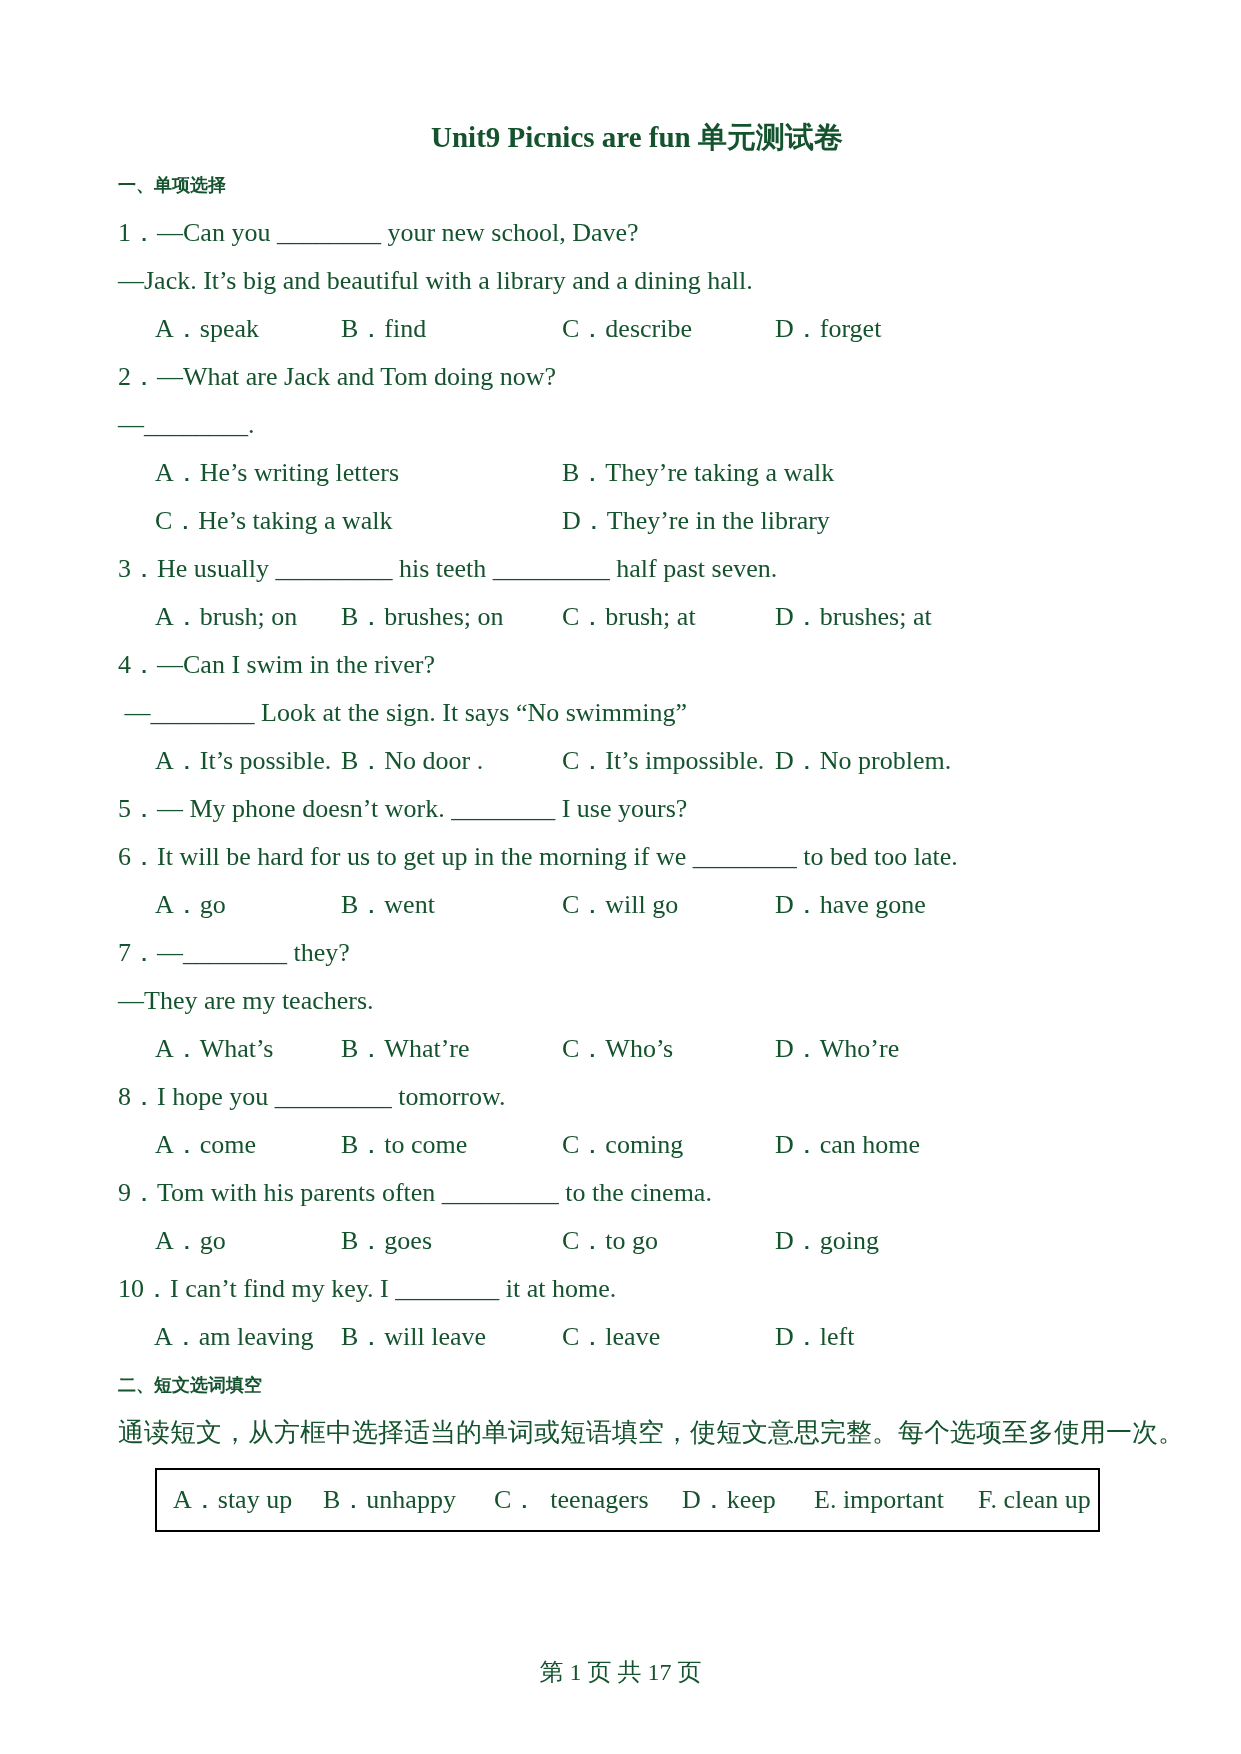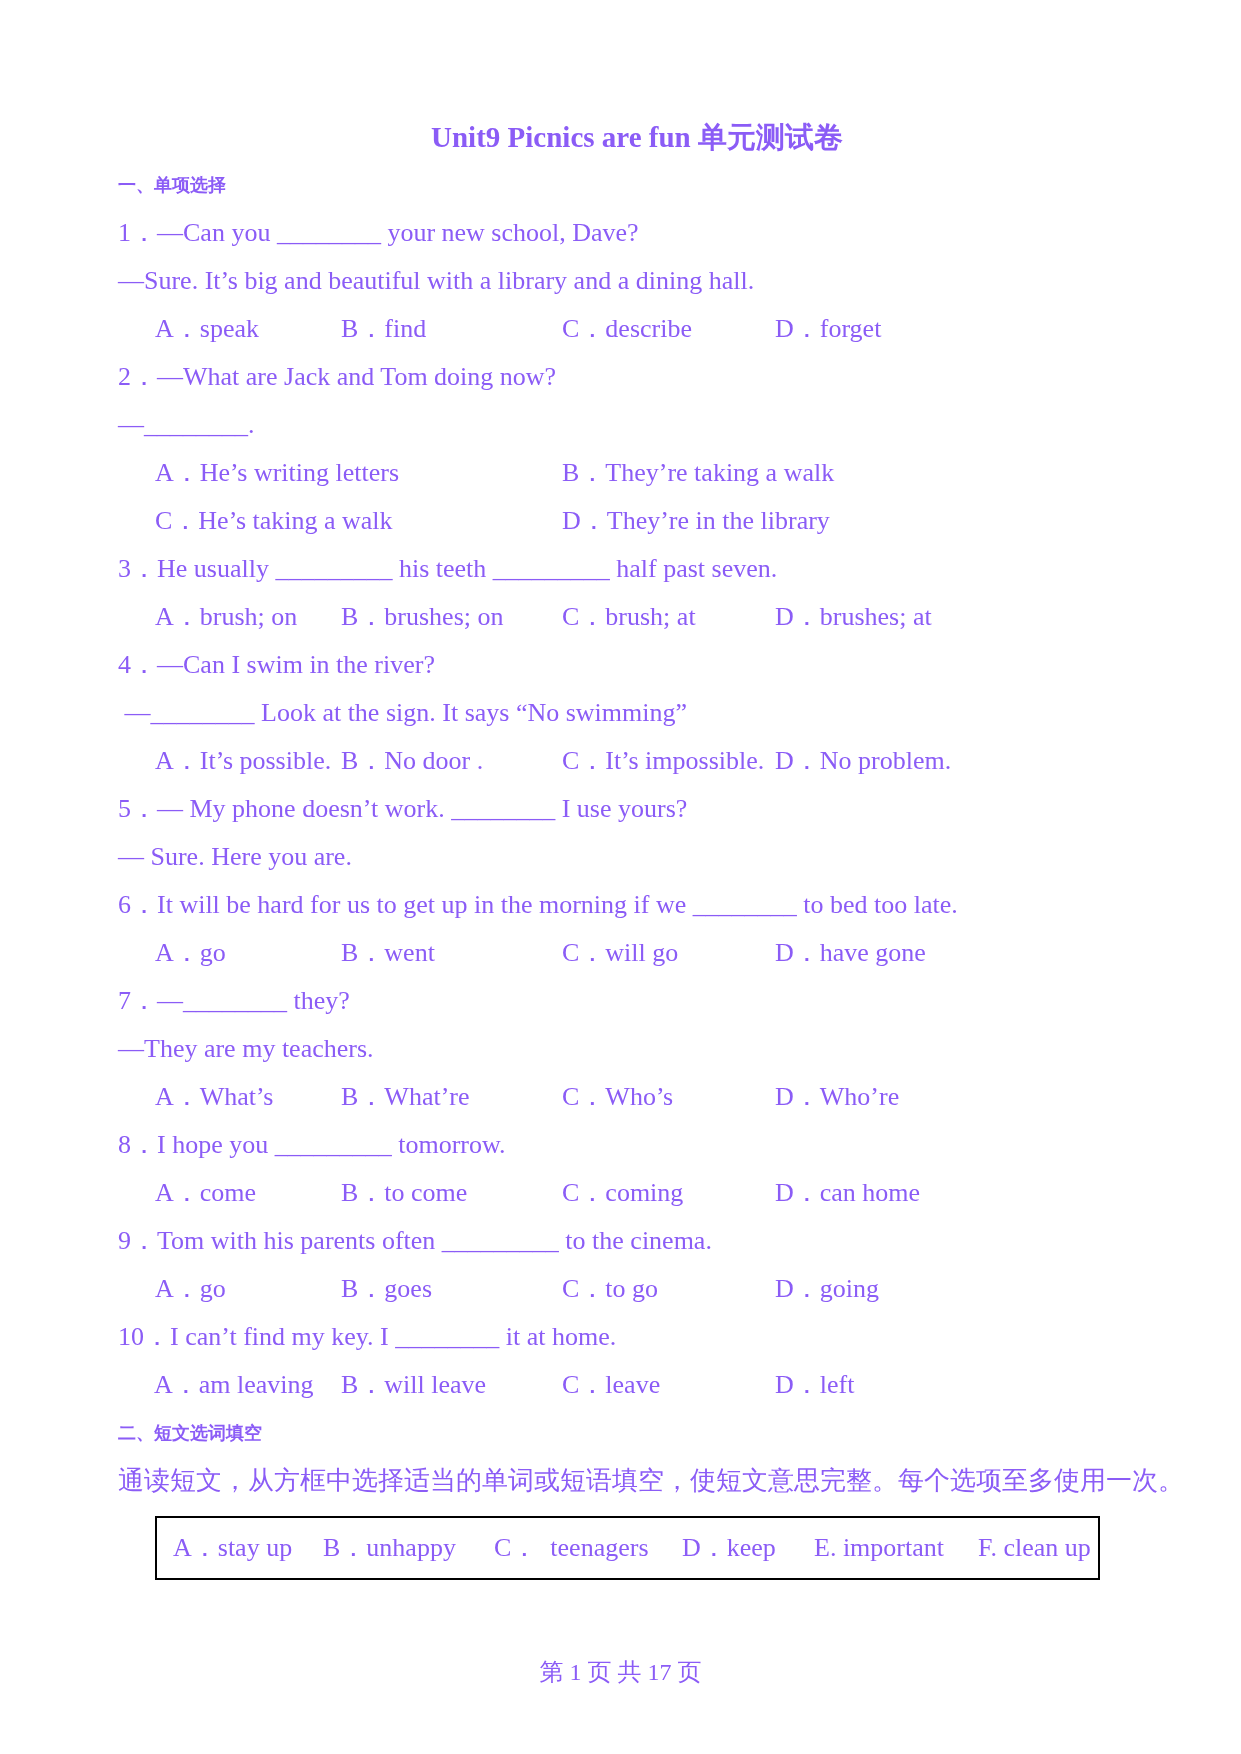--- a/index.html
+++ b/index.html
@@ -2,21 +2,21 @@
 <html><head>
 <meta charset="utf-8">
 <style>
   html, body { margin: 0; padding: 0; background: #888; }
   .page {
     position: relative;
     width: 1241px;
     height: 1754px;
     margin: 0 auto;
     background: #ffffff;
-    color: #8b5cf6;
+    color: #14532d;
     font-family: "Liberation Serif", "DejaVu Serif", serif;
     font-size: 26px;
     overflow: hidden;
   }
   .content {
     position: absolute;
     left: 118px;
     top: 113px;
     width: 1038px;
   }
@@ -74,21 +74,21 @@
 <body>
 
 <div class="page">
   <div class="content">
 
     <div class="line title">Unit9 Picnics are fun 单元测试卷</div>
 
     <div class="line h1">一、单项选择</div>
 
     <div class="line">1．—Can you ________ your new school, Dave?</div>
-    <div class="line">—Sure. It’s big and beautiful with a library and a dining hall.</div>
+    <div class="line">—Jack. It’s big and beautiful with a library and a dining hall.</div>
     <div class="line opts">
       <span class="cA">A．speak</span>
       <span class="cB">B．find</span>
       <span class="cC">C．describe</span>
       <span class="cD">D．forget</span>
     </div>
 
     <div class="line">2．—What are Jack and Tom doing now?</div>
     <div class="line">—________.</div>
     <div class="line opts">
@@ -111,21 +111,20 @@
     <div class="line">4．—Can I swim in the river?</div>
     <div class="line"> —________ Look at the sign. It says “No swimming”</div>
     <div class="line opts">
       <span class="cA">A．It’s possible.</span>
       <span class="cB">B．No door .</span>
       <span class="cC">C．It’s impossible.</span>
       <span class="cD">D．No problem.</span>
     </div>
 
     <div class="line">5．— My phone doesn’t work. ________ I use yours?</div>
-    <div class="line">— Sure. Here you are.</div>
 
     <div class="line">6．It will be hard for us to get up in the morning if we ________ to bed too late.</div>
     <div class="line opts">
       <span class="cA">A．go</span>
       <span class="cB">B．went</span>
       <span class="cC">C．will go</span>
       <span class="cD">D．have gone</span>
     </div>
 
     <div class="line">7．—________ they?</div>

